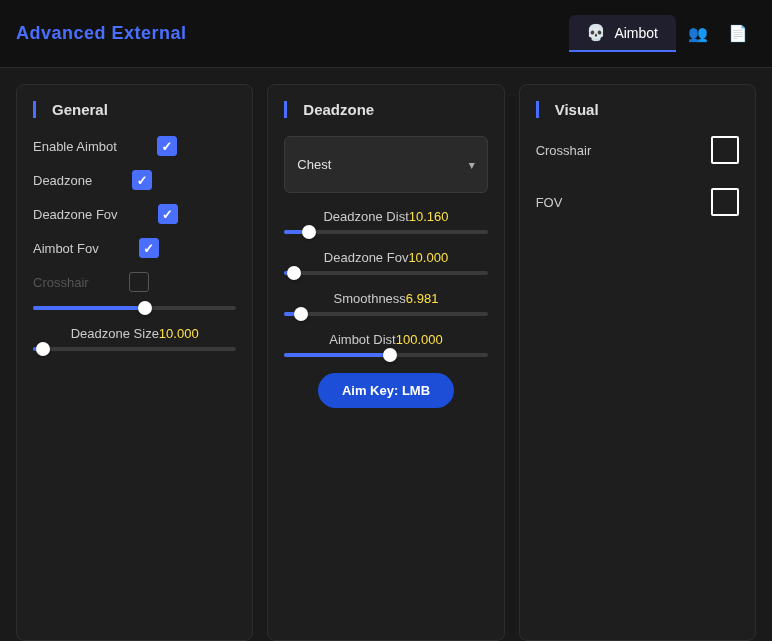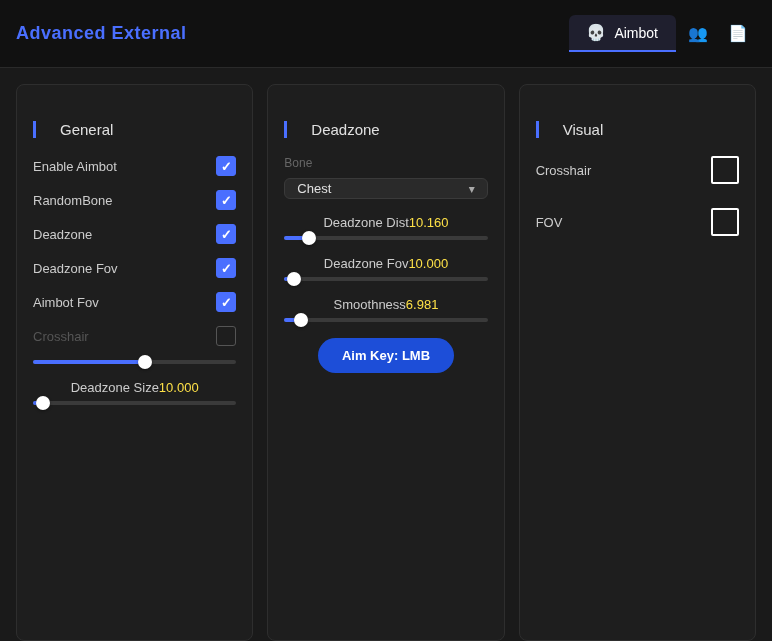--- a/index.html
+++ b/index.html
@@ -75,33 +75,31 @@
     
     .panel {
       background: #1e1e1e;
       border: 1px solid #2e2e2e;
       border-radius: 8px;
       padding: 16px;
       flex: 1;
     }
     .panel-title {
       font-size: 15px;
-      font-weight: 400;
+      font-weight: 700;
       color: #e0e0e0;
       border-left: 3px solid #4a6fff;
-      padding-left: 24px;
+      padding-left: 16px;
       margin-bottom: 18px;
-      margin-top: 20px;
     }
 
     
     .setting-row {
       display: flex;
       align-items: center;
-      justify-content: space-between;
       margin-bottom: 14px;
       gap: 40px;
     }
     .setting-label {
       font-size: 13px;
       color: #ccc;
     }
     .setting-label.disabled {
       color: #555;
     }
@@ -173,21 +171,21 @@
       cursor: pointer;
       box-shadow: 0 1px 3px rgba(0,0,0,0.4);
     }
 
     
     .dropdown {
       width: 100%;
       background: #2a2a2a;
       border: 1px solid #3a3a3a;
       border-radius: 6px;
-      padding: 2px 12px;
+      padding: 20px 12px;
       display: flex;
       justify-content: space-between;
       align-items: center;
       cursor: pointer;
       margin-bottom: 16px;
     }
     .dropdown-label {
       font-size: 13px;
       color: #e0e0e0;
     }
@@ -256,24 +254,20 @@
 <div class="main">
 
   <div class="panel">
     <div class="panel-title">General</div>
 
     <div class="setting-row">
       <span class="setting-label">Enable Aimbot</span>
       <div class="checkbox checked"></div>
     </div>
     <div class="setting-row">
-      <span class="setting-label">RandomBone</span>
-      <div class="checkbox checked"></div>
-    </div>
-    <div class="setting-row">
       <span class="setting-label">Deadzone</span>
       <div class="checkbox checked"></div>
     </div>
     <div class="setting-row">
       <span class="setting-label">Deadzone Fov</span>
       <div class="checkbox checked"></div>
     </div>
     <div class="setting-row">
       <span class="setting-label">Aimbot Fov</span>
       <div class="checkbox checked"></div>
@@ -298,21 +292,20 @@
       <div class="slider-track">
         <div class="slider-fill" style="width: 5%;"></div>
         <div class="slider-thumb" style="left: 5%;"></div>
       </div>
     </div>
   </div>
 
   <div class="panel">
     <div class="panel-title">Deadzone</div>
 
-    <div class="section-label">Bone</div>
     <div class="dropdown">
       <span class="dropdown-label">Chest</span>
       <span class="dropdown-arrow">▾</span>
     </div>
 
     <div class="slider-row">
       <div class="slider-header">
         <span class="slider-label">Deadzone Dist</span>
         <span class="slider-value">10.160</span>
       </div>
@@ -337,20 +330,30 @@
       <div class="slider-header">
         <span class="slider-label">Smoothness</span>
         <span class="slider-value">6.981</span>
       </div>
       <div class="slider-track">
         <div class="slider-fill" style="width: 8%;"></div>
         <div class="slider-thumb" style="left: 8%;"></div>
       </div>
     </div>
 
+    <div class="slider-row">
+      <div class="slider-header">
+        <span class="slider-label">Aimbot Dist</span>
+        <span class="slider-value">100.000</span>
+      </div>
+      <div class="slider-track">
+        <div class="slider-fill" style="width: 52%;"></div>
+        <div class="slider-thumb" style="left: 52%;"></div>
+      </div>
+    </div>
 
     <button class="aim-key-btn">Aim Key: LMB</button>
   </div>
 
   <div class="panel">
     <div class="panel-title">Visual</div>
 
     <div class="visual-row">
       <span class="setting-label">Crosshair</span>
       <div class="visual-checkbox"></div>

